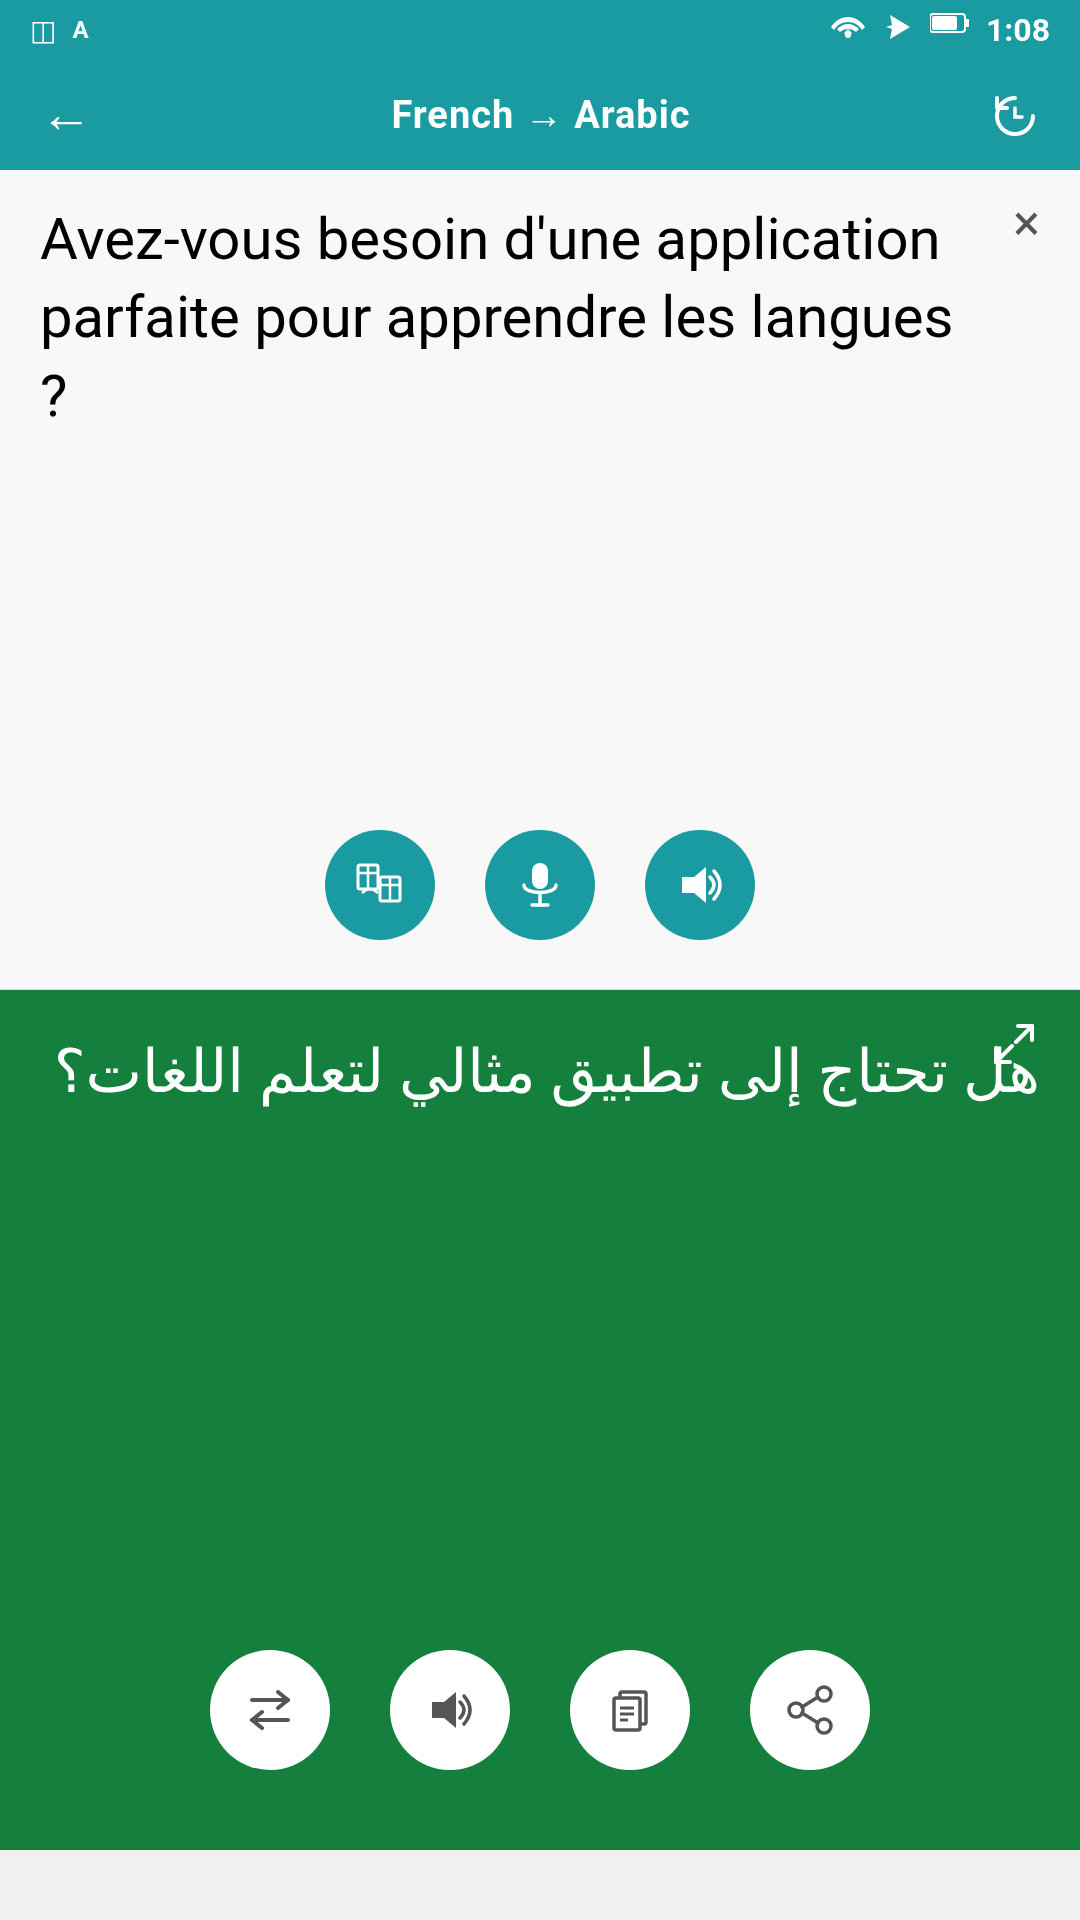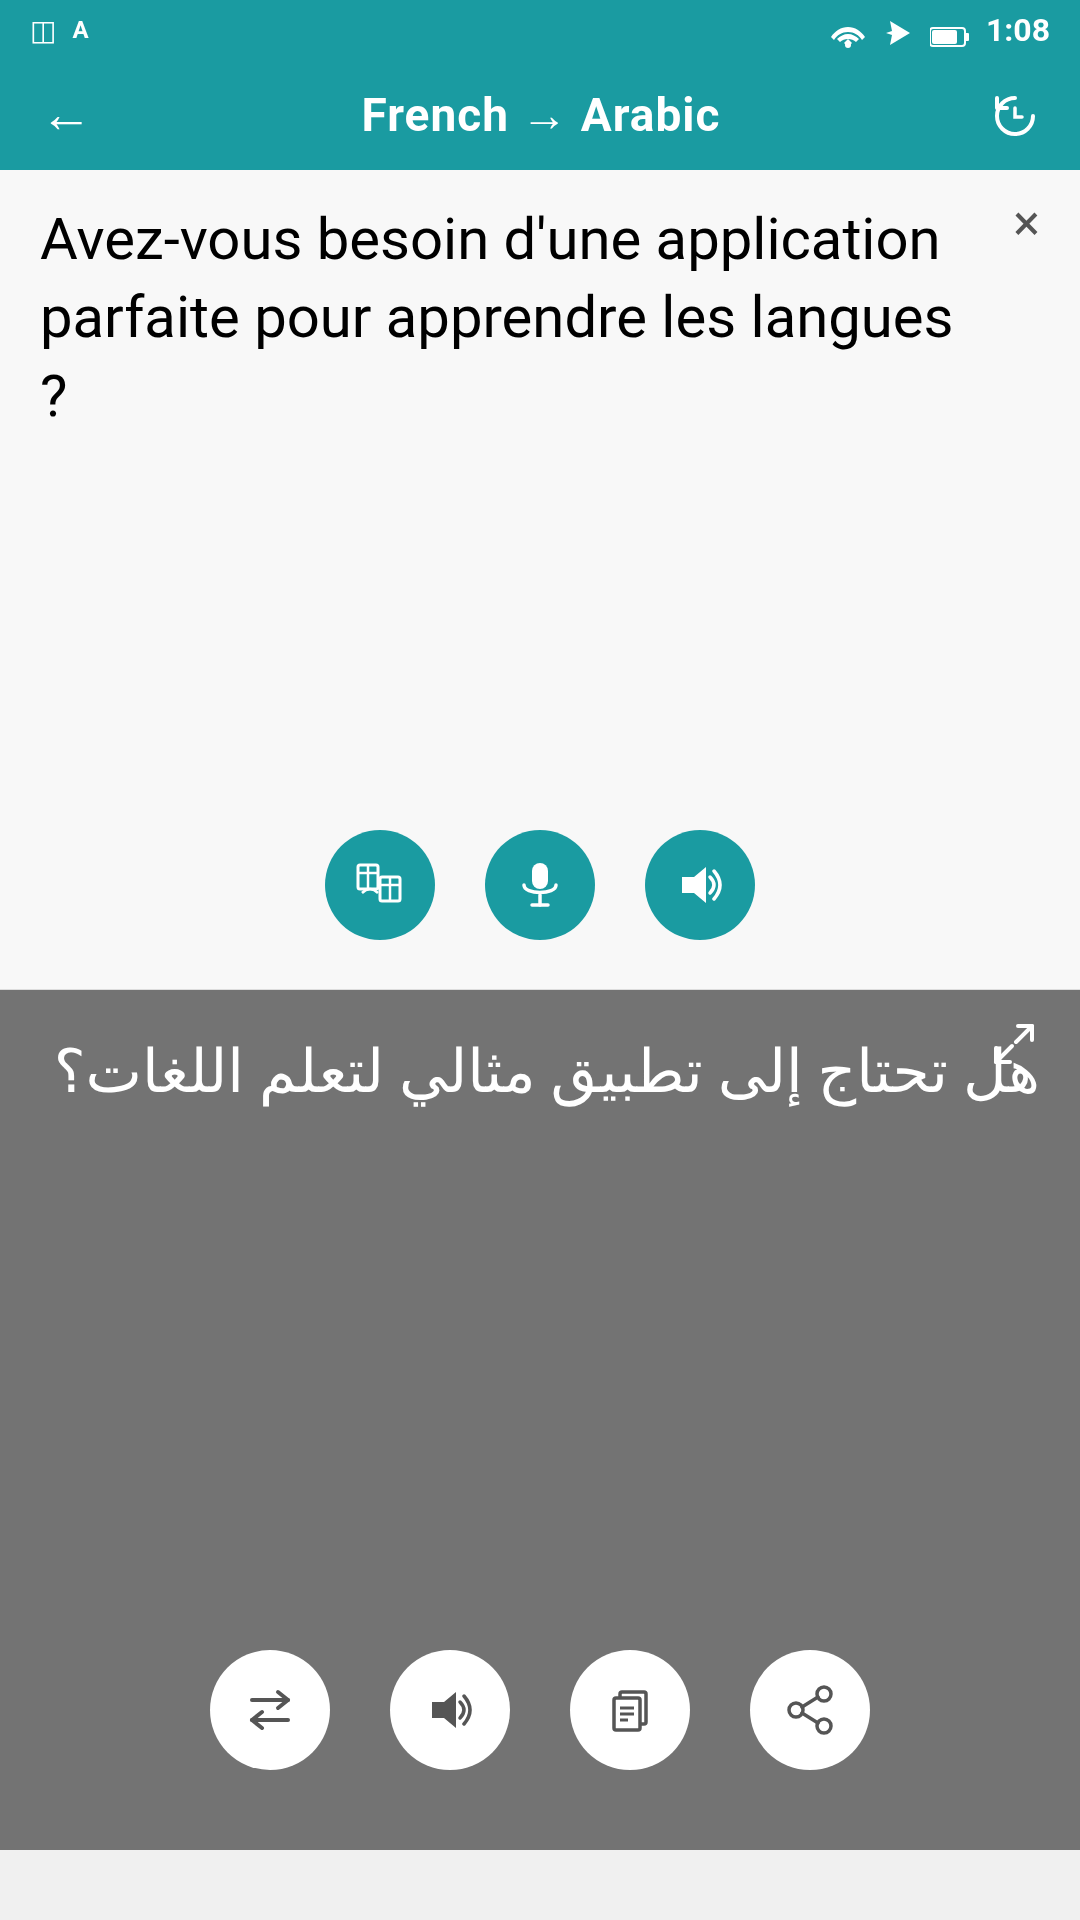--- a/index.html
+++ b/index.html
@@ -34,21 +34,21 @@
       align-items: center;
     }
 
     .status-icon {
       color: white;
       font-size: 28px;
     }
 
     .status-bar-right {
       display: flex;
-      align-items: flex-end;
+      align-items: flex-start;
       gap: 16px;
       color: white;
     }
 
     .status-time {
       font-size: 32px;
       font-weight: bold;
       color: white;
     }
 
@@ -66,21 +66,21 @@
     .toolbar-back {
       color: white;
       font-size: 52px;
       cursor: pointer;
       font-weight: 300;
       line-height: 1;
     }
 
     .toolbar-title {
       color: white;
-      font-size: 46px;
+      font-size: 38px;
       font-weight: bold;
       letter-spacing: 1px;
     }
 
     .toolbar-history {
       color: white;
       font-size: 46px;
       cursor: pointer;
     }
 
@@ -130,21 +130,21 @@
       align-items: center;
       justify-content: center;
       cursor: pointer;
       color: white;
       font-size: 44px;
     }
 
     
     .translation-panel {
       width: 100%;
-      background: #737373;
+      background: #15803d;
       position: relative;
       padding: 30px 40px 20px 40px;
       flex: 1;
       min-height: 860px;
     }
 
     .expand-btn {
       position: absolute;
       top: 28px;
       right: 40px;

